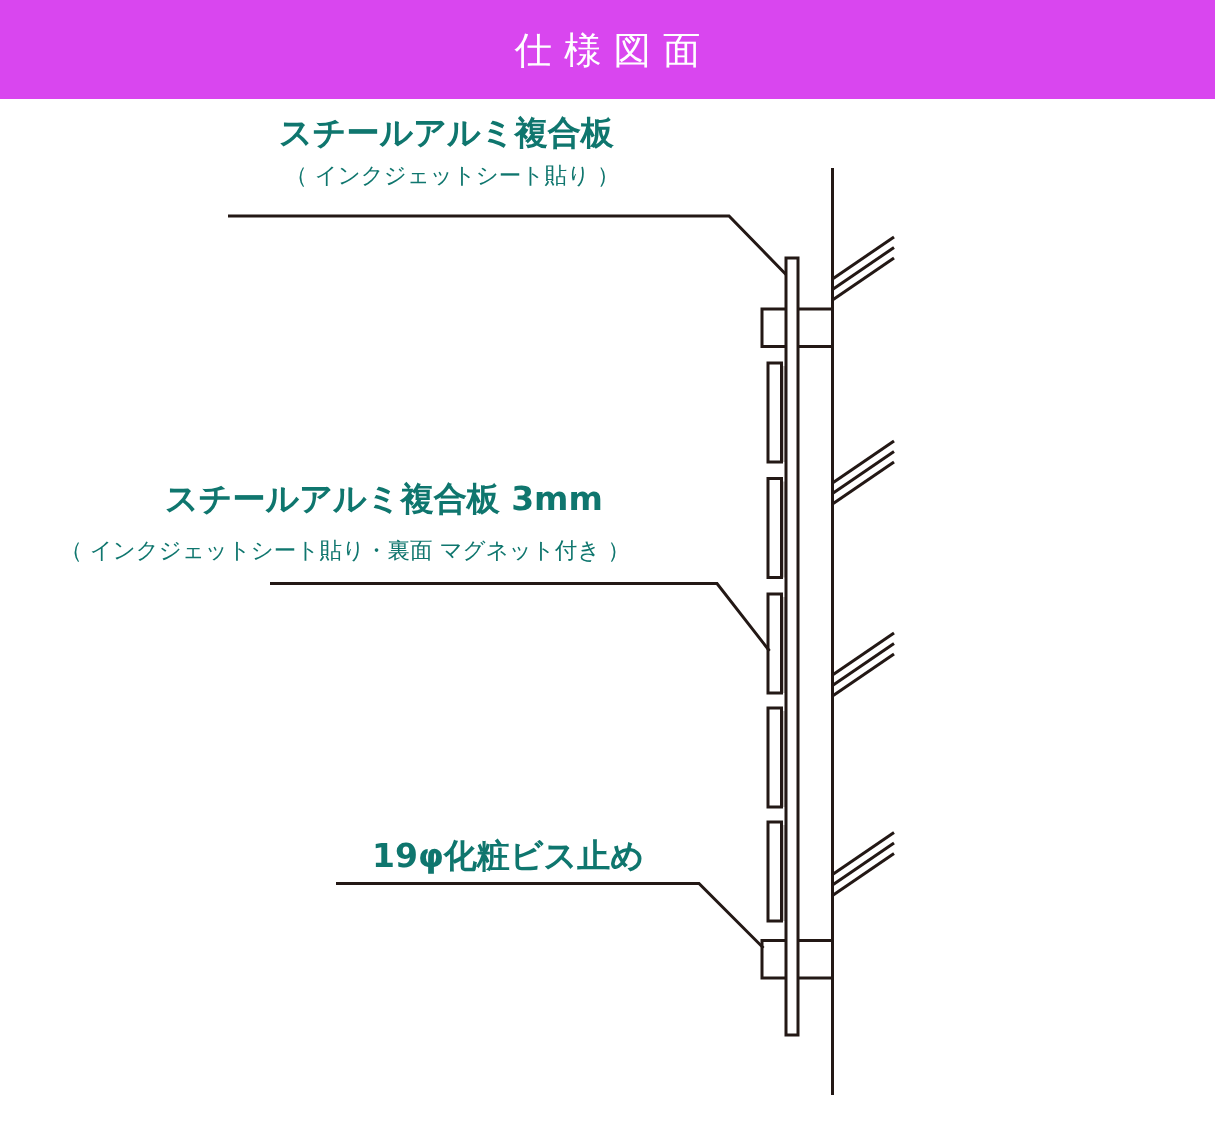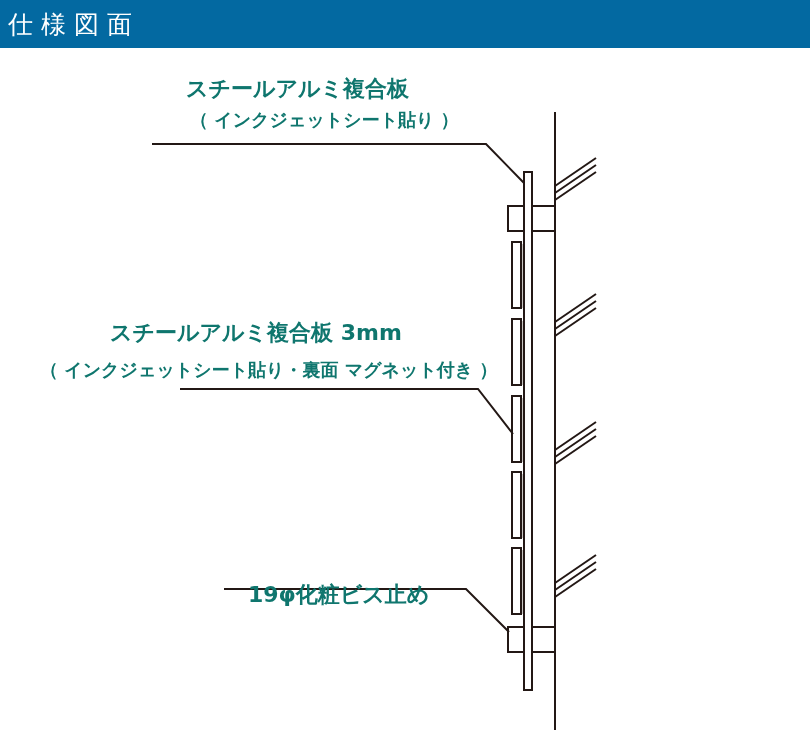--- a/index.html
+++ b/index.html
@@ -1,24 +1,24 @@
 <!DOCTYPE html>
 <html><head>
 <meta charset="utf-8">
 <style>
   html, body { margin: 0; padding: 0; background: #ffffff; }
   body { width: 810px; height: 750px; position: relative; overflow: hidden;
          font-family: "DejaVu Sans", "Liberation Sans", sans-serif; color: #231815; }
-  .header { position: absolute; left: 0; top: 0; width: 810px; height: 48px;
-            background: #0369a1; display: flex; align-items: center; justify-content: flex-start; }
+  .header { position: absolute; left: 0; top: 0; width: 810px; height: 66px;
+            background: #d946ef; display: flex; align-items: center; justify-content: center; }
   .header-title { color: #ffffff; font-size: 25px; letter-spacing: 8px; font-weight: normal;
                   font-family: "DejaVu Sans", sans-serif; padding-left: 8px; }
   .label { position: absolute; white-space: nowrap; font-weight: bold; color: #0f766e; }
   .label-main { font-size: 22px; }
-  .label-sub { font-size: 18px; font-weight: bold; }
+  .label-sub { font-size: 15px; font-weight: normal; }
   svg.drawing { position: absolute; left: 0; top: 0; }
 </style>
 </head>
 <body>
 
 <div class="header">
   <span class="header-title">仕様図面</span>
 </div>
 
 <svg class="drawing" width="810" height="750" viewBox="0 0 810 750">
@@ -70,13 +70,13 @@
     <polyline points="224,589 466,589 509,632"></polyline>
   </g>
 </svg>
 
 <div class="label label-main" style="left:186px; top:74px;">スチールアルミ複合板</div>
 <div class="label label-sub" style="left:190px; top:108px;">（ インクジェットシート貼り ）</div>
 
 <div class="label label-main" style="left:110px; top:318px;">スチールアルミ複合板 3mm</div>
 <div class="label label-sub" style="left:40px; top:358px;">（ インクジェットシート貼り・裏面 マグネット付き ）</div>
 
-<div class="label label-main" style="left:248px; top:556px;margin-top:24px;">19φ化粧ビス止め</div>
+<div class="label label-main" style="left:248px; top:556px;">19φ化粧ビス止め</div>
 
 </body></html>

